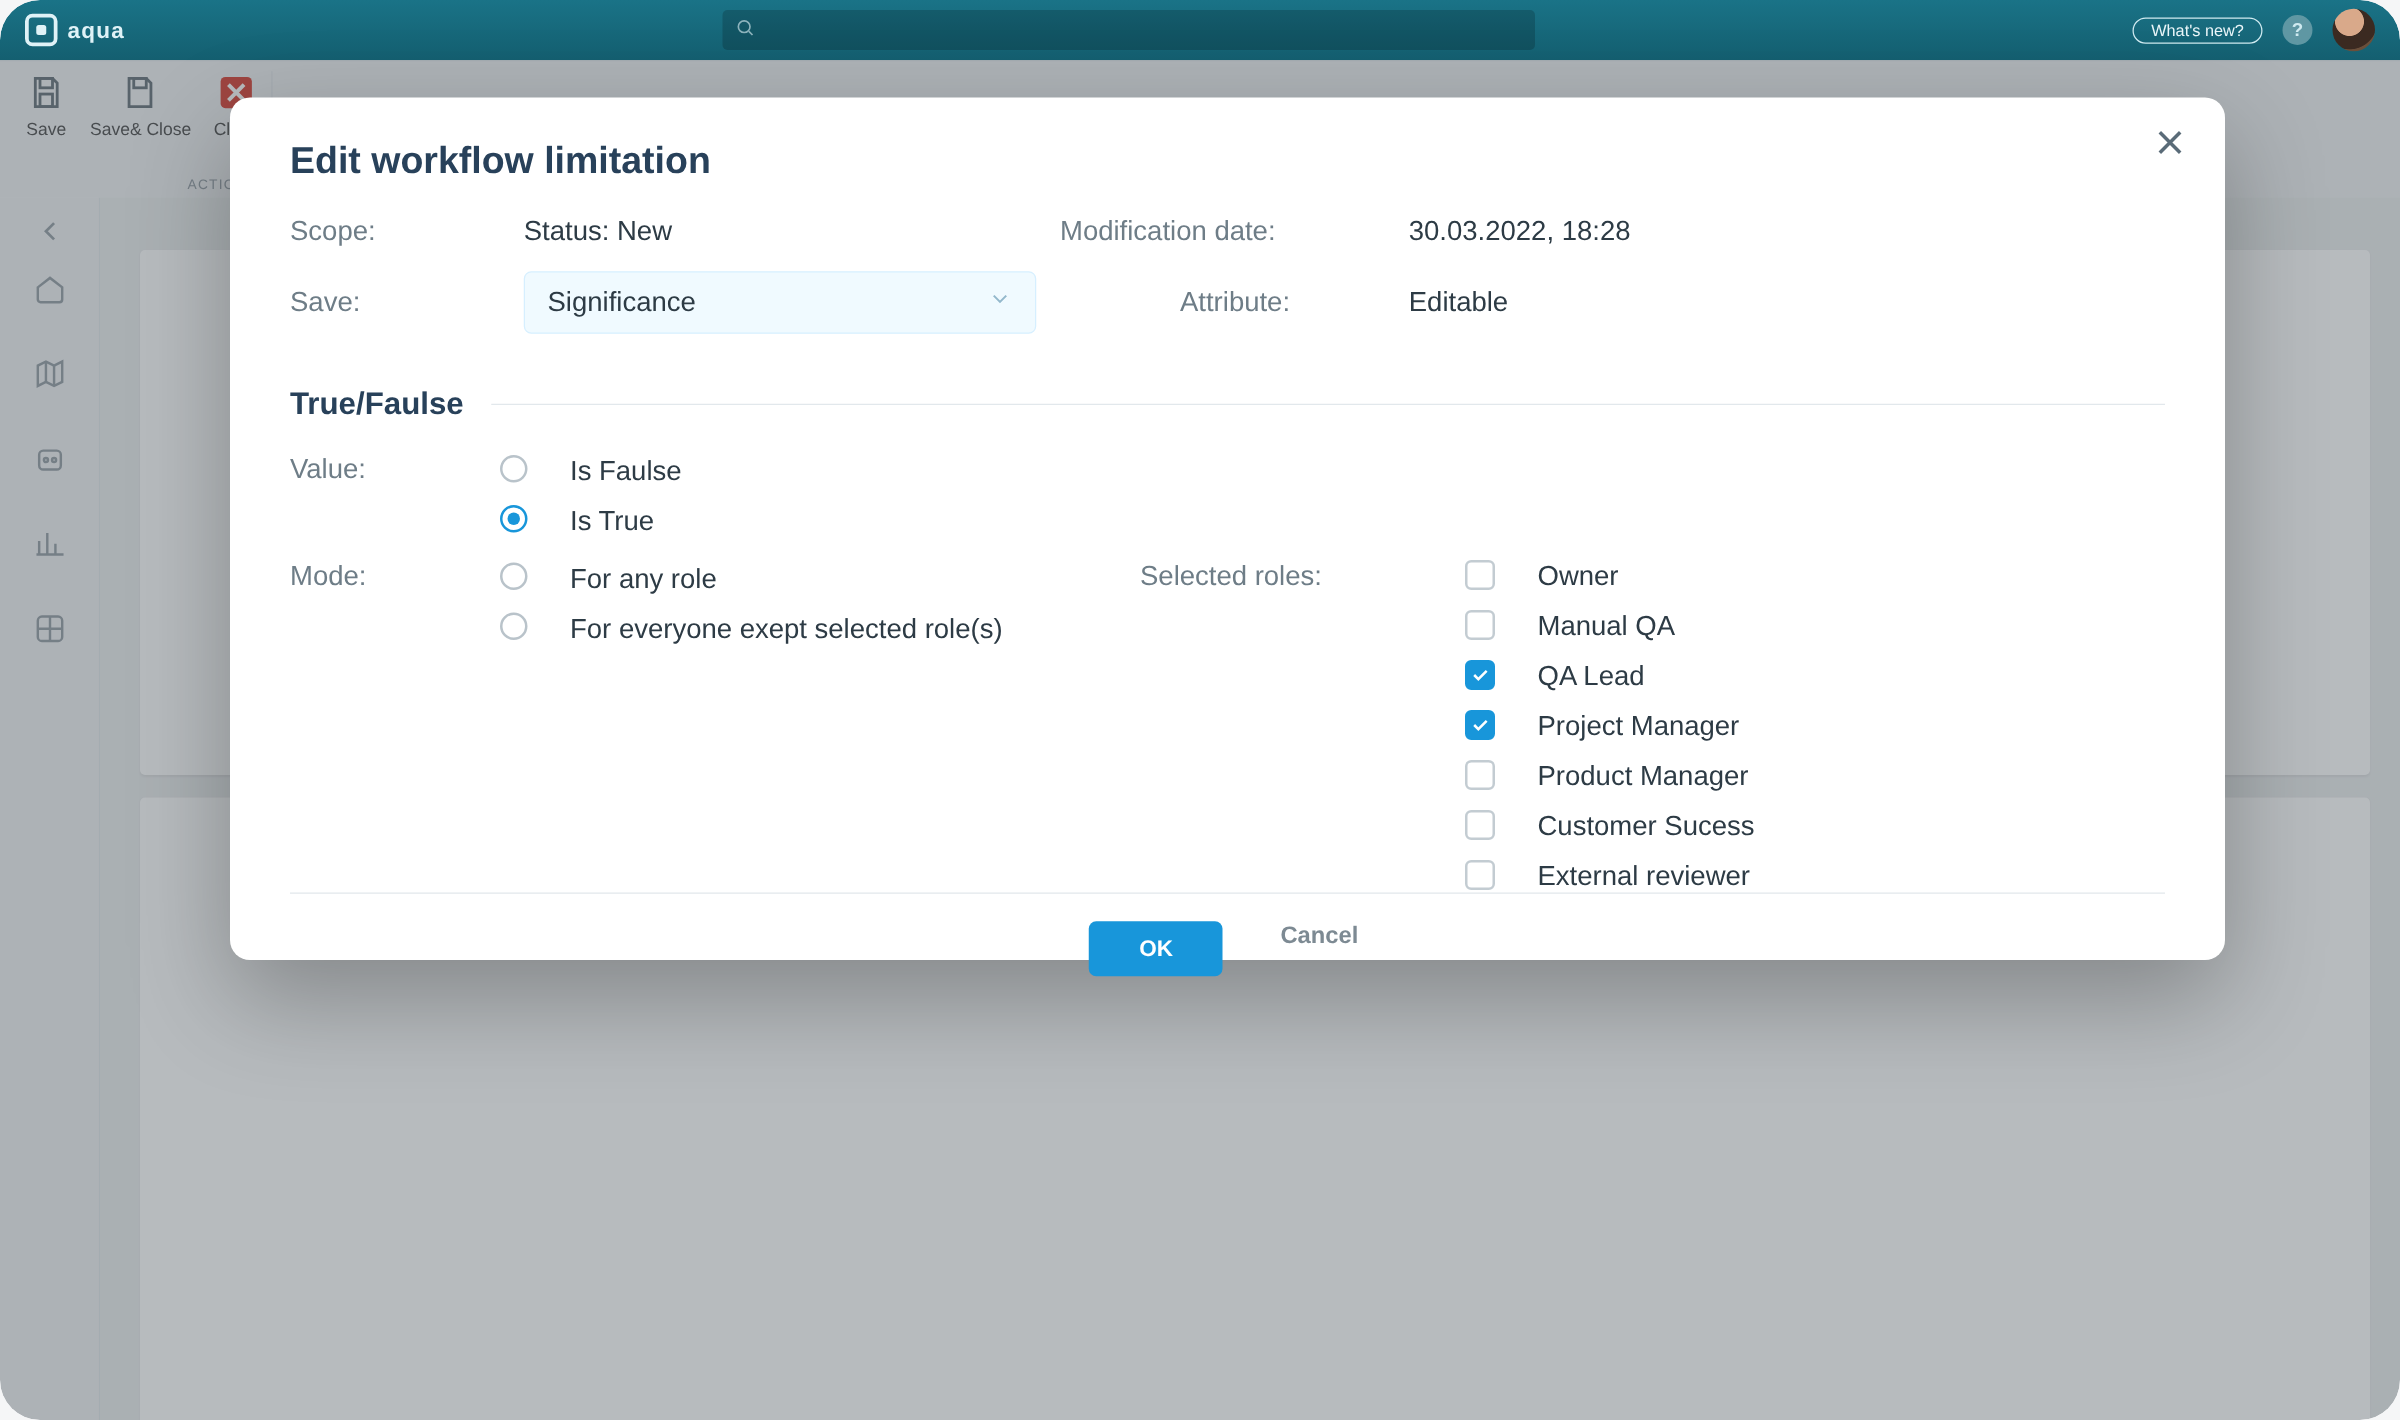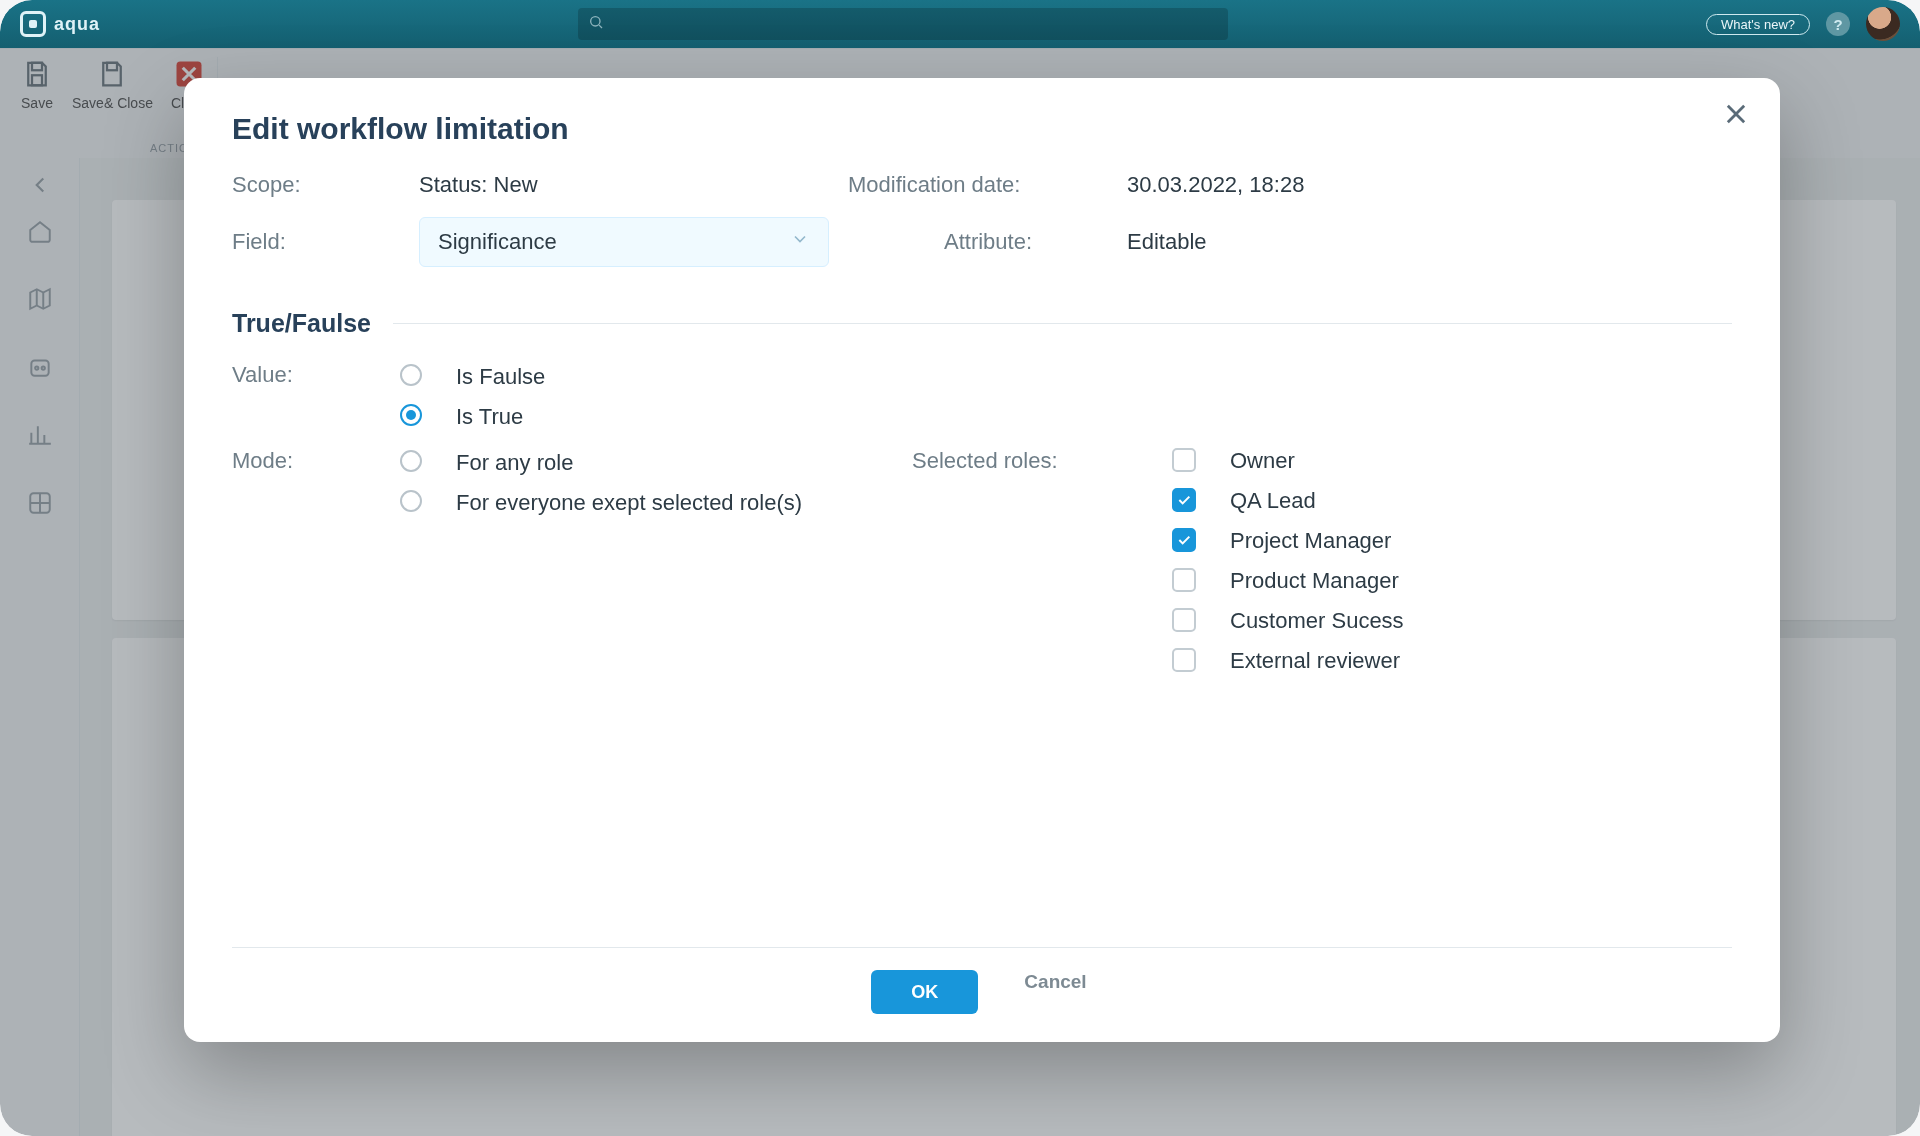--- a/index.html
+++ b/index.html
@@ -66,21 +66,21 @@
   }
   .canvas::before,.canvas::after{
     content:"";position:absolute;left:32px;right:24px;background:#fff;border-radius:4px;
     box-shadow:0 1px 2px rgba(0,0,0,.06);
   }
   .canvas::before{top:42px;height:420px;}
   .canvas::after{top:480px;height:560px;}
   
   .scrim{position:absolute;inset:48px 0 0 0;background:var(--scrim);border-radius:0 0 32px 32px;}
   .modal{
-    position:absolute;left:184px;top:78px;right:140px;height:964px;
+    position:absolute;left:184px;top:78px;right:140px;height:690px;
     background:#fff;border-radius:16px;box-shadow:0 30px 80px rgba(0,0,0,.28);
     padding:34px 48px 28px 48px;display:flex;flex-direction:column;
   }
   .modal h1{margin:0 0 26px 0;font-size:30px;color:var(--heading);font-weight:700;}
   .close{position:absolute;right:24px;top:18px;width:40px;height:40px;display:flex;align-items:center;justify-content:center;cursor:pointer;}
   .close svg{width:28px;height:28px;color:#5a6b78;}
   .grid{
       display:grid;
       grid-template-columns:168px 410px 260px auto;
       column-gap:0;row-gap:36px;align-items:center;
@@ -219,21 +219,21 @@
   </div>
 
   <h1>Edit workflow limitation</h1>
 
   <div class="grid">
     <span class="lbl">Scope:</span>
     <span class="val">Status: New</span>
     <span class="lbl">Modification date:</span>
     <span class="val">30.03.2022, 18:28</span>
 
-    <span class="lbl">Field:</span>
+    <span class="lbl">Save:</span>
     <div class="select">
       <span>Significance</span>
       <span>
         <svg viewBox="0 0 24 24" fill="none" stroke="currentColor" stroke-width="2">
             <path d="M6 9l6 6 6-6"></path>
           </svg>
       </span>
     </div>
     <span class="lbl" style="padding-left:96px;">Attribute:</span>
     <span class="val">Editable</span>
@@ -272,20 +272,24 @@
         </div>
     </div>
     <div class="field-row" style="grid-template-columns:260px auto;">
       <span class="lbl">Selected roles:</span>
       <div class="roles-list" id="roles-list">
           <div class="check">
             <span class="c-box"></span>
             <span>Owner</span>
           </div>
           <div class="check">
+            <span class="c-box"></span>
+            <span>Manual QA</span>
+          </div>
+          <div class="check">
             <span class="c-box on">
               <svg viewBox="0 0 24 24" fill="none" stroke="currentColor" stroke-width="3">
                 <path d="M5 12l5 5L20 7"></path>
               </svg>
             </span>
             <span>QA Lead</span>
           </div>
           <div class="check">
             <span class="c-box on">
               <svg viewBox="0 0 24 24" fill="none" stroke="currentColor" stroke-width="3">

